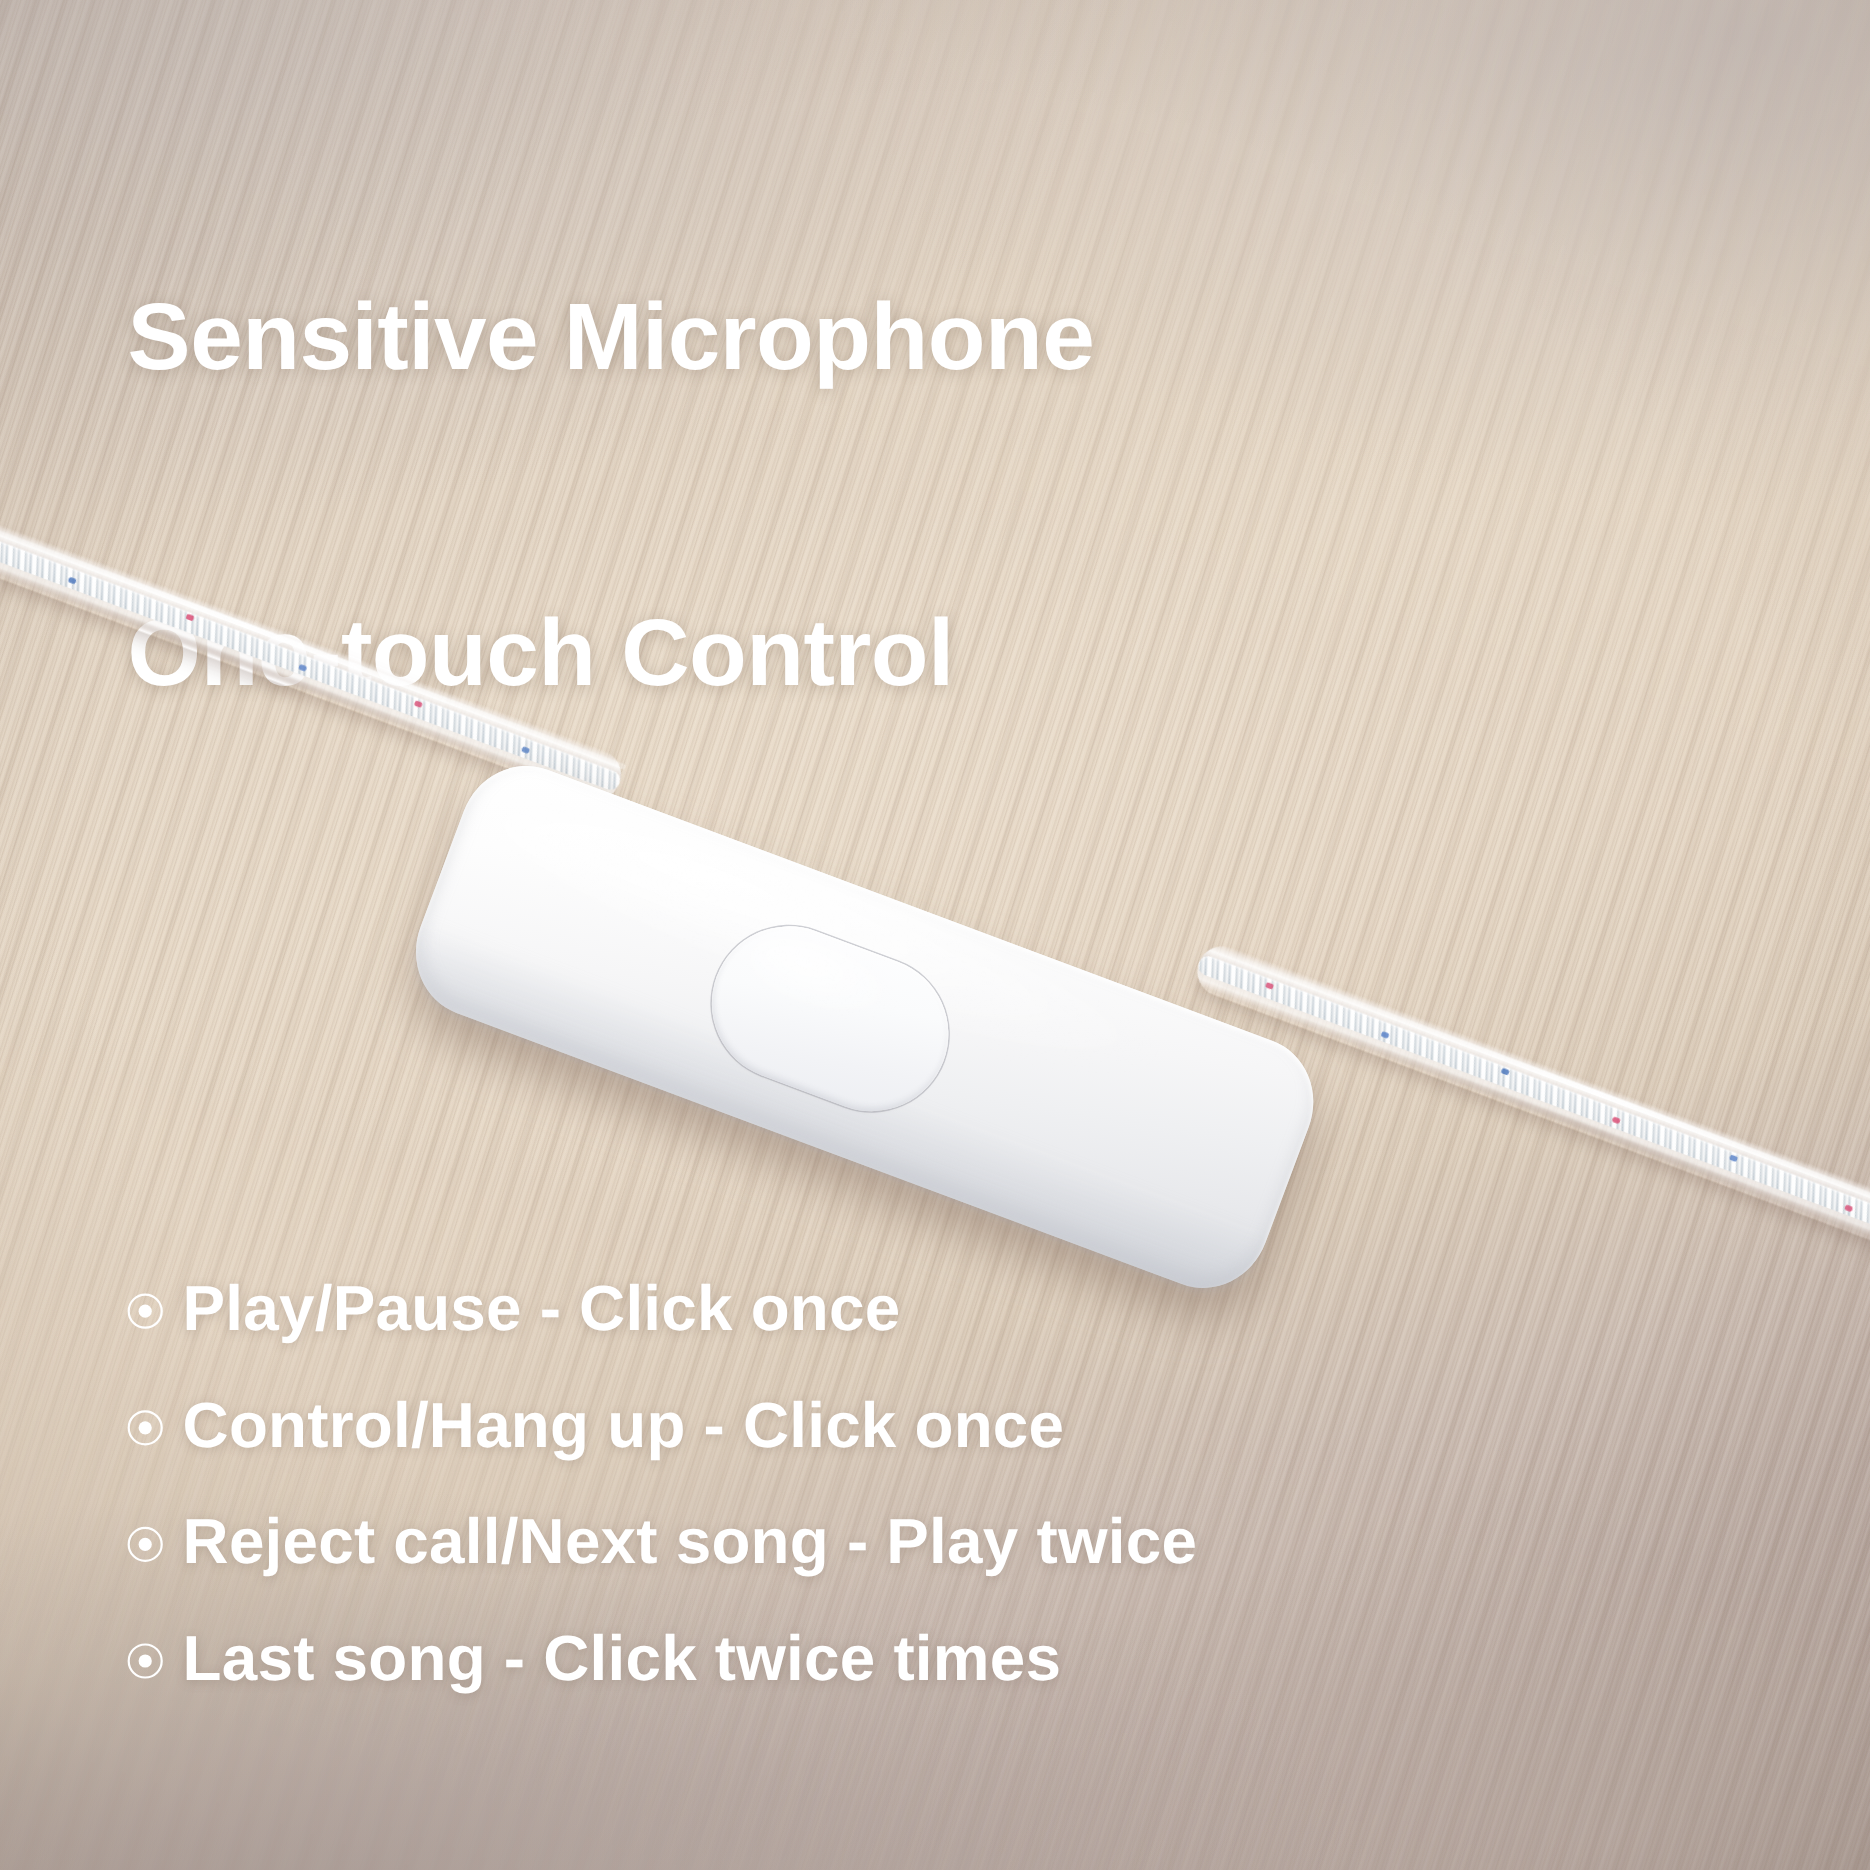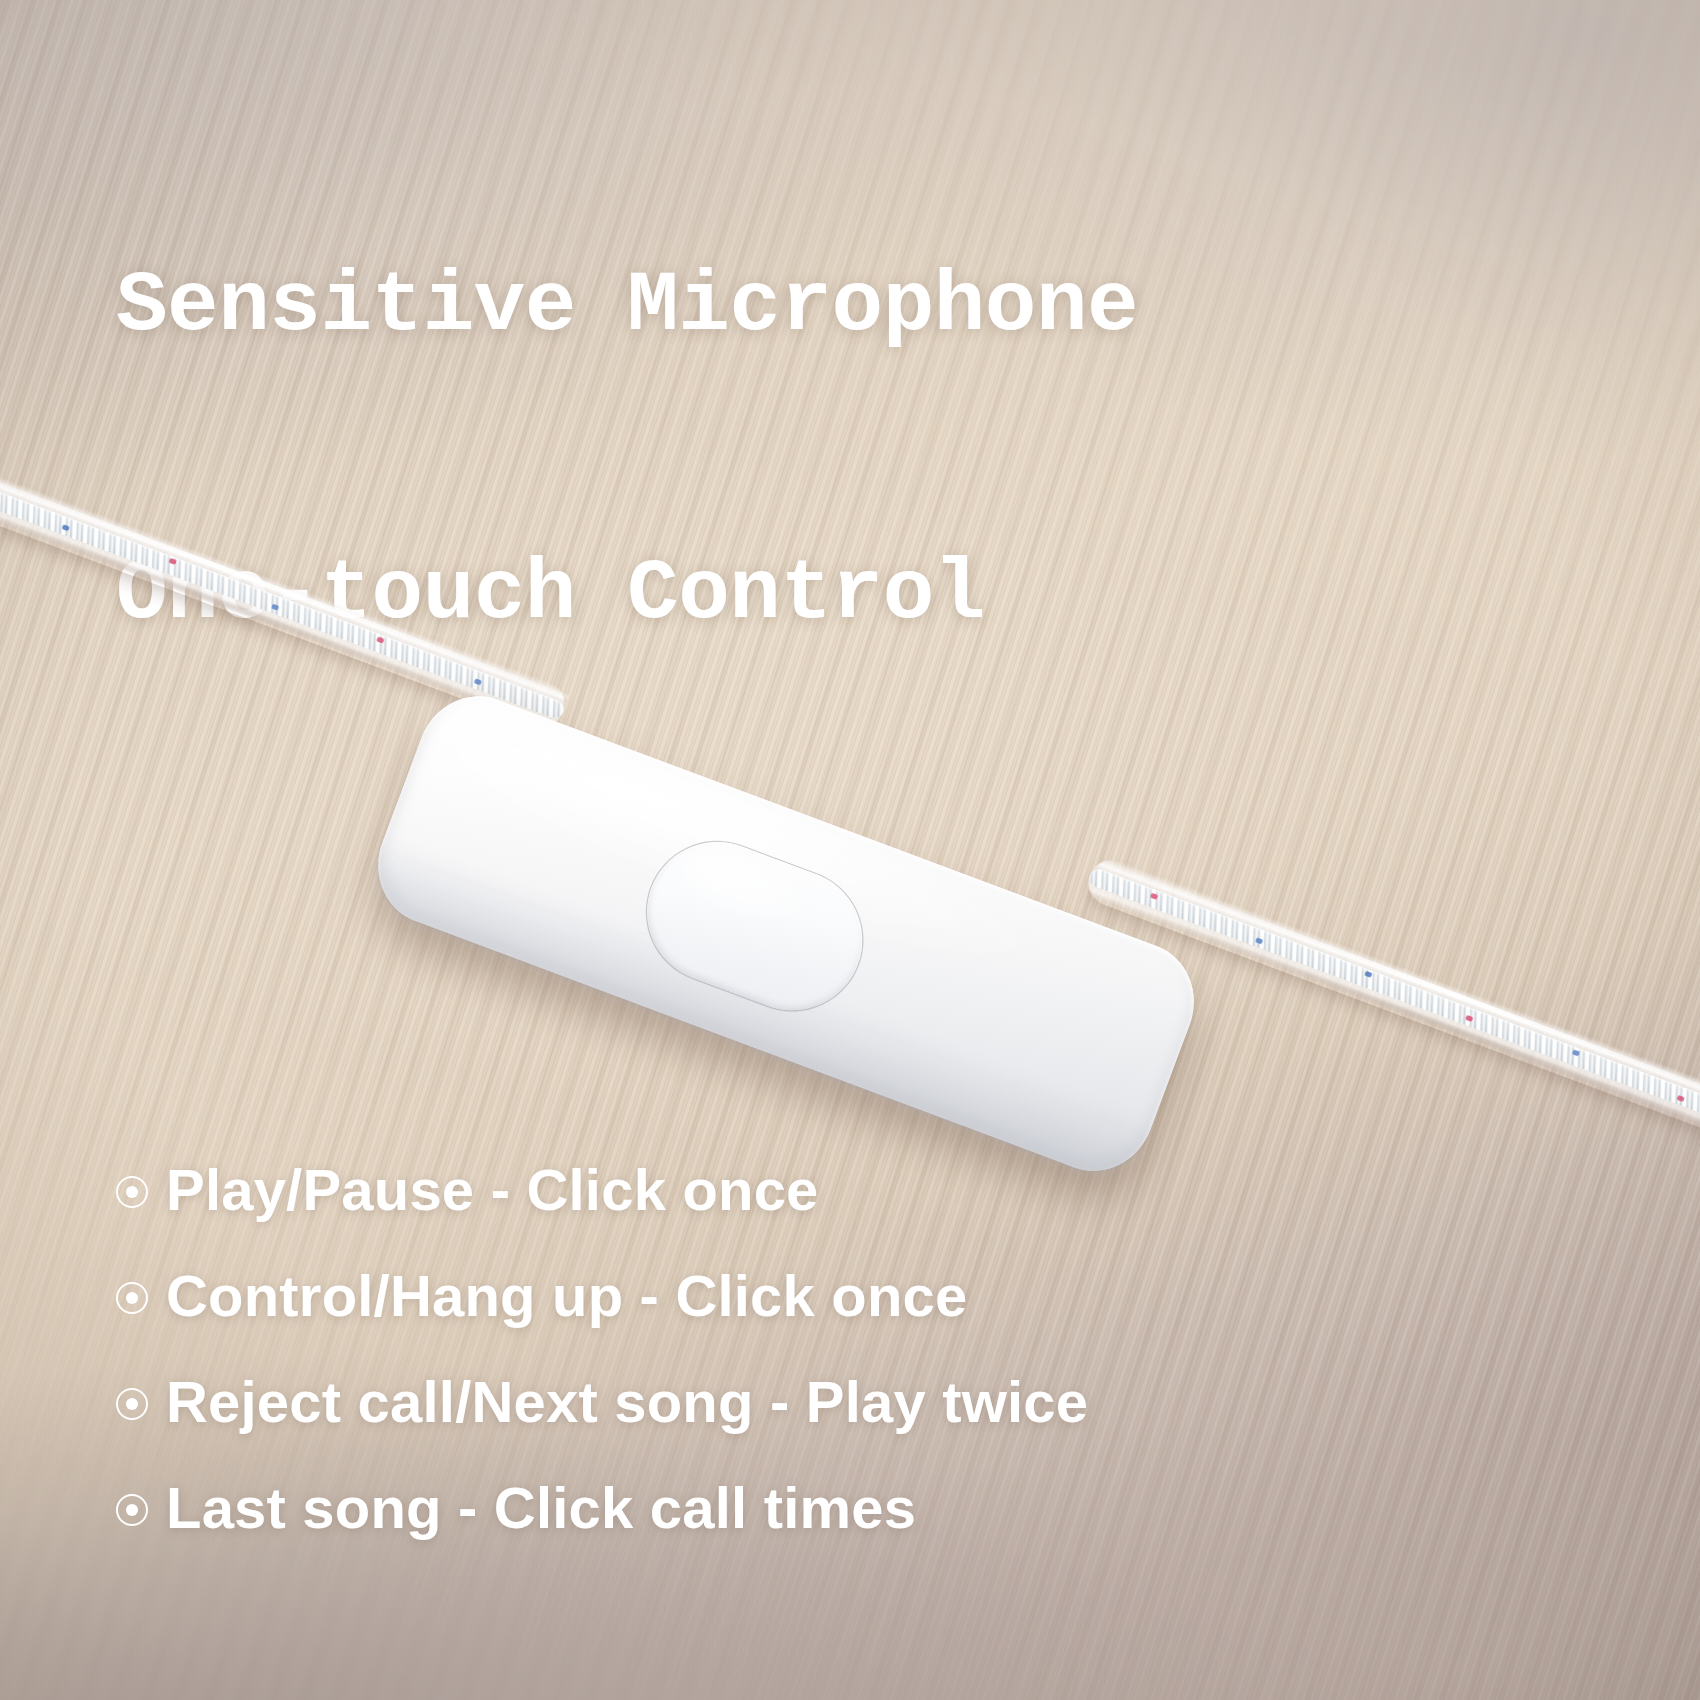--- a/index.html
+++ b/index.html
@@ -106,21 +106,20 @@
   
   .headline{
     position:absolute;left:116px;top:66px;
     color:#fff;
     font-size:86px;
     font-weight:bold;
     line-height:96px;
     letter-spacing:-0.5px;
     text-shadow:0 2px 14px rgba(110,88,74,.30);
     white-space:pre;
-    font-family:Liberation Mono, monospace;
   }
   .headline .hl{display:block;}
 
   
   .cable-wrap{position:absolute;inset:0;}
   .cable{
     position:absolute;
     height:46px;
     border-radius:23px;
     background:linear-gradient(to bottom,
@@ -336,17 +335,17 @@
     <div class="bullet-row">
       <span class="bullet-mark"></span>
       <span class="bullet-text">Control/Hang up - Click once</span>
     </div>
     <div class="bullet-row">
       <span class="bullet-mark"></span>
       <span class="bullet-text">Reject call/Next song - Play twice</span>
     </div>
     <div class="bullet-row">
       <span class="bullet-mark"></span>
-      <span class="bullet-text">Last song - Click call times</span>
+      <span class="bullet-text">Last song - Click twice times</span>
     </div>
   </div>
 
 </div>
 
 </body></html>

